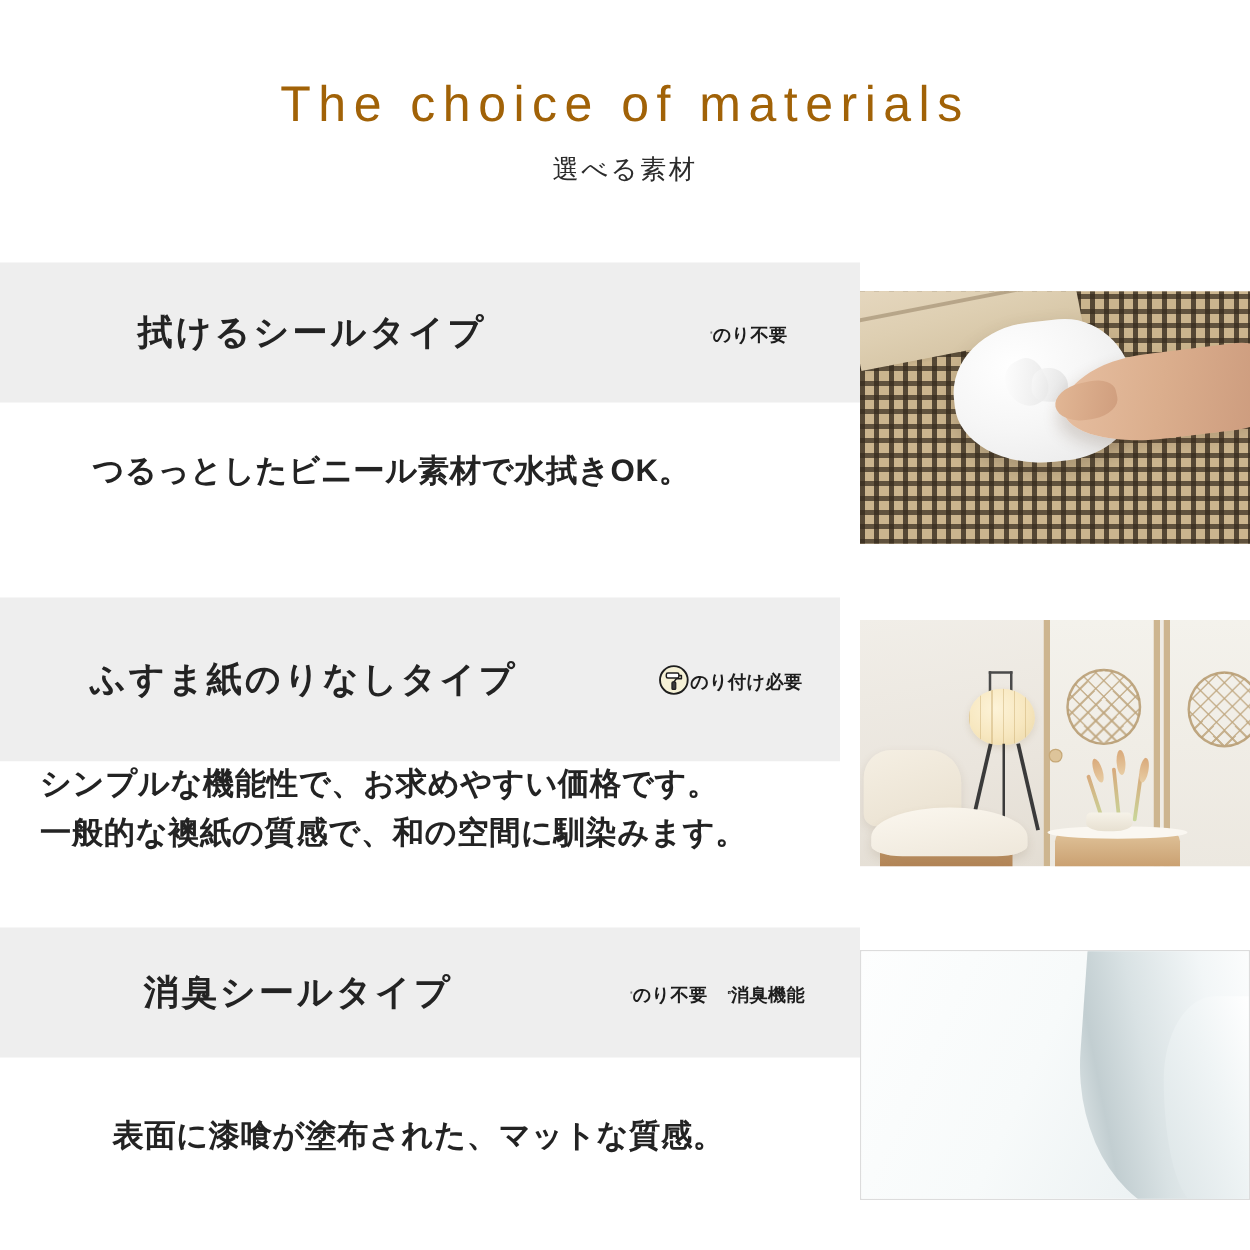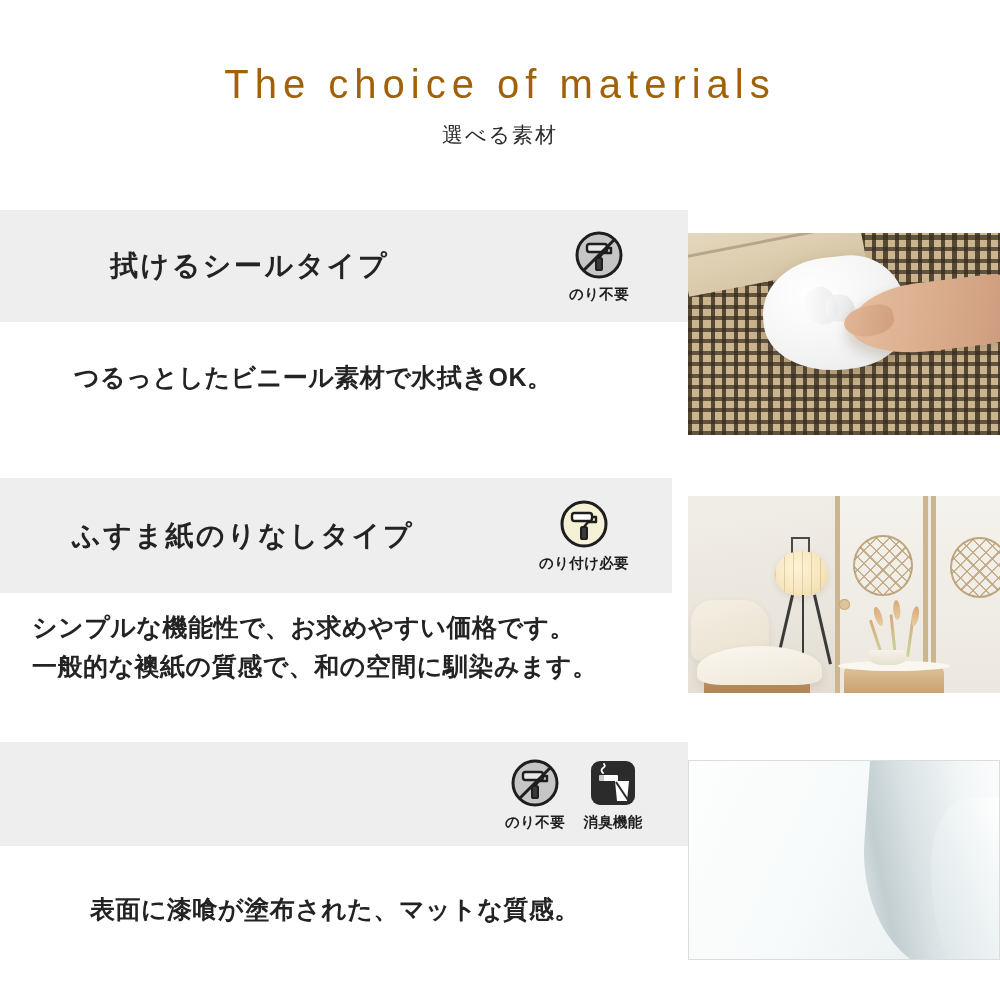--- a/index.html
+++ b/index.html
@@ -25,21 +25,21 @@
   
   .band {
     position: absolute; left: 0; background: #eeeeee; z-index: 2;
     display: flex; align-items: center;
   }
   .band-title {
     font-size: 28px; font-weight: 700; color: #232323;
     letter-spacing: 2.5px; white-space: nowrap; text-align: right;
   }
   .badges { display: flex; align-items: flex-end; gap: 14px; }
-  .badge { display: flex; flex-direction: column; align-items: center; width: 62px; }
+  .badge { display: flex; flex-direction: row; align-items: center; width: 62px; }
   .badge-label {
     font-size: 14.5px; font-weight: 700; color: #1d1d1d;
     margin-top: 4px; white-space: nowrap; letter-spacing: 0.3px;
   }
   .badge-icon { width: 52px; height: 52px; }
 
   
   .body-text {
     position: absolute; z-index: 3;
     font-size: 25px; font-weight: 700; color: #232323;
@@ -269,21 +269,21 @@
     <div class="table-top"></div>
     <div class="grass" style="left:62%; top:62%; height:20%; transform:rotate(-18deg);"></div>
     <div class="grass" style="left:66%; top:60%; height:22%; transform:rotate(-6deg);"></div>
     <div class="grass" style="left:70%; top:62%; height:20%; transform:rotate(8deg);"></div>
     <div class="pampas" style="left:61%; top:56%; transform:rotate(-18deg);"></div>
     <div class="pampas" style="left:66%; top:53%; transform:rotate(-4deg);"></div>
     <div class="pampas" style="left:71%; top:56%; transform:rotate(10deg);"></div>
     <div class="pot"></div>
   </div>
 
-  <div class="band" style="top:478px; width:672px; height:115px; padding-left:72px; padding-right:22px;">
+  <div class="band" style="top:478px; width:672px; height:131px; padding-left:72px; padding-right:22px;">
     <div class="band-title">ふすま紙のりなしタイプ</div>
     <div class="badges" style="margin-left:auto; margin-right:8px;">
       <div class="badge" style="width:116px;">
         <svg class="badge-icon" viewBox="0 0 52 52">
           <circle cx="26" cy="26" r="22" fill="#f5f1d6" stroke="#1e1e1e" stroke-width="3"></circle>
           <rect x="14" y="15" width="20" height="8" rx="2.5" fill="#ffffff" stroke="#1e1e1e" stroke-width="2.4"></rect>
           <path d="M34 19 L38 19 L38 24 L30 24" fill="none" stroke="#1e1e1e" stroke-width="2.4" stroke-linejoin="round"></path>
           <path d="M30 24 L26 29" stroke="#1e1e1e" stroke-width="2.4" stroke-linecap="round"></path>
           <rect x="23" y="29" width="6" height="12" rx="1.6" fill="#3a3a3a" stroke="#1e1e1e" stroke-width="2"></rect>
         </svg>
@@ -298,20 +298,21 @@
   </div>
 
   <div class="photo photo3" style="left:688px; top:760px; width:312px; height:200px;">
     <div class="paper-face"></div>
     <div class="paper-shadow"></div>
     <div class="paper-curl"></div>
     <div class="paper-curl2"></div>
   </div>
 
   <div class="band" style="top:742px; width:688px; height:104px; padding-left:115px; padding-right:26px;">
+    <div class="band-title">消臭シールタイプ</div>
     <div class="badges" style="margin-left:auto; margin-right:18px; gap:16px;">
       <div class="badge">
         <svg class="badge-icon" viewBox="0 0 52 52">
           <circle cx="26" cy="26" r="22" fill="#c6c6c6" stroke="#1e1e1e" stroke-width="3"></circle>
           <rect x="14" y="15" width="20" height="8" rx="2.5" fill="#e8e8e8" stroke="#1e1e1e" stroke-width="2.4"></rect>
           <path d="M34 19 L38 19 L38 24 L30 24" fill="none" stroke="#1e1e1e" stroke-width="2.4" stroke-linejoin="round"></path>
           <path d="M30 24 L26 29" stroke="#1e1e1e" stroke-width="2.4" stroke-linecap="round"></path>
           <rect x="23" y="29" width="6" height="12" rx="1.6" fill="#3a3a3a" stroke="#1e1e1e" stroke-width="2"></rect>
           <line x1="11" y1="41" x2="41" y2="11" stroke="#1e1e1e" stroke-width="3" stroke-linecap="round"></line>
         </svg>

